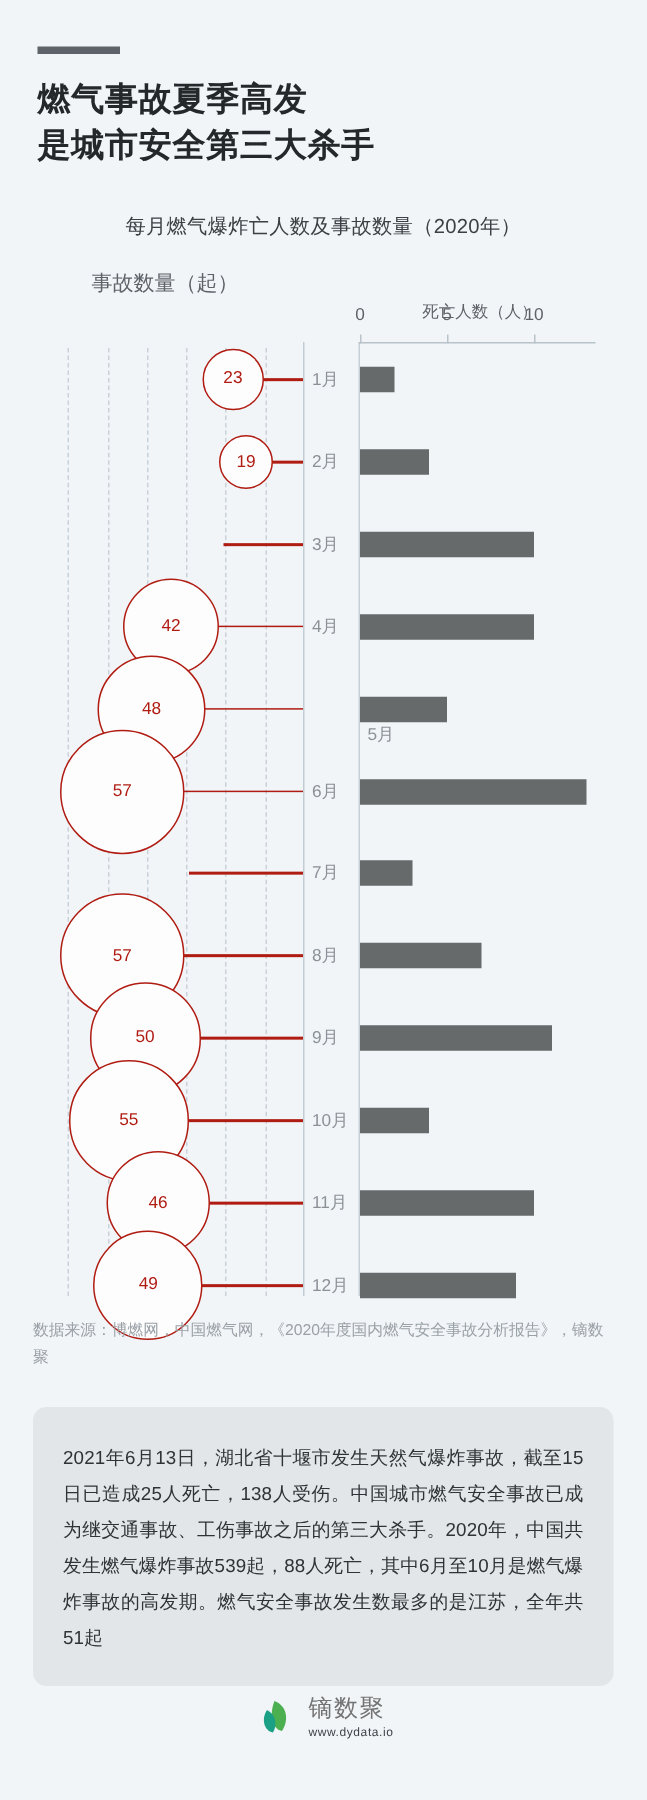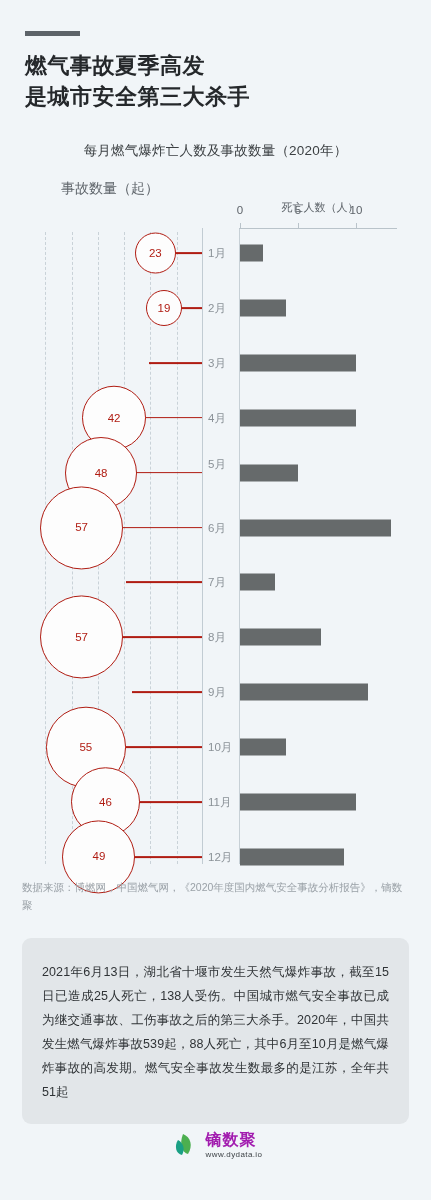--- a/index.html
+++ b/index.html
@@ -193,22 +193,22 @@
     width: 431px;
     display: flex;
     align-items: center;
     justify-content: center;
     gap: 7px;
   }
   .logo-mark { width: 30px; height: 30px; flex: none; }
   .logo-text { display: flex; flex-direction: column; line-height: 1; }
   .logo-name {
     font-size: 16px;
-    font-weight: bold;
-    color: #a21caf;
+    font-weight: normal;
+    color: #737373;
     letter-spacing: 1px;
   }
   .logo-url {
     font-size: 8px;
     color: #3d4246;
     letter-spacing: 0.4px;
     margin-top: 3px;
   }
 </style>
 </head>
@@ -248,34 +248,35 @@
     <div class="bar" style="top: 307.9px; width: 46.4px; background: rgb(102, 106, 107);"></div>
     <div class="leader" style="left: 149px; top: 362.8px; width: 53px;"></div>
     <div class="month-label" style="top: 362.8px;">3月</div>
     <div class="bar" style="top: 362.8px; width: 116px; background: rgb(102, 106, 107);"></div>
     <div class="leader" style="left: 144.35px; top: 417.7px; width: 57.65px;"></div>
     <div class="circle" style="left: 81.83px; top: 417.7px; width: 62.52px; height: 62.52px;">42</div>
     <div class="month-label" style="top: 417.7px;">4月</div>
     <div class="bar" style="top: 417.7px; width: 116px; background: rgb(102, 106, 107);"></div>
     <div class="leader" style="left: 135.05px; top: 472.6px; width: 66.95px;"></div>
     <div class="circle" style="left: 65.09px; top: 472.6px; width: 69.96px; height: 69.96px;">48</div>
-    <div class="month-label" style="top: 464px;">5月</div>
+    <div class="month-label" style="top: 490px; margin-left: 37px;">5月</div>
     <div class="bar" style="top: 472.6px; width: 58px; background: rgb(102, 106, 107);"></div>
     <div class="leader" style="left: 121.1px; top: 527.5px; width: 80.9px;"></div>
     <div class="circle" style="left: 39.98px; top: 527.5px; width: 81.12px; height: 81.12px;">57</div>
     <div class="month-label" style="top: 527.5px;">6月</div>
     <div class="bar" style="top: 527.5px; width: 150.8px; background: rgb(102, 106, 107);"></div>
     <div class="leader" style="left: 125.75px; top: 582.4px; width: 76.25px;"></div>
     <div class="month-label" style="top: 582.4px;">7月</div>
     <div class="bar" style="top: 582.4px; width: 34.8px; background: rgb(102, 106, 107);"></div>
     <div class="leader" style="left: 121.1px; top: 637.3px; width: 80.9px;"></div>
     <div class="circle" style="left: 39.98px; top: 637.3px; width: 81.12px; height: 81.12px;">57</div>
     <div class="month-label" style="top: 637.3px;">8月</div>
     <div class="bar" style="top: 637.3px; width: 81.2px; background: rgb(102, 106, 107);"></div>
     <div class="leader" style="left: 131.95px; top: 692.2px; width: 70.05px;"></div>
+    <div class="circle" style="left: 59.51px; top: 692.2px; width: 72.44px; height: 72.44px;">50</div>
     <div class="month-label" style="top: 692.2px;">9月</div>
     <div class="bar" style="top: 692.2px; width: 127.6px; background: rgb(102, 106, 107);"></div>
     <div class="leader" style="left: 124.2px; top: 747.1px; width: 77.8px;"></div>
     <div class="circle" style="left: 45.56px; top: 747.1px; width: 78.64px; height: 78.64px;">55</div>
     <div class="month-label" style="top: 747.1px;">10月</div>
     <div class="bar" style="top: 747.1px; width: 46.4px; background: rgb(102, 106, 107);"></div>
     <div class="leader" style="left: 138.15px; top: 802px; width: 63.85px;"></div>
     <div class="circle" style="left: 70.67px; top: 802px; width: 67.48px; height: 67.48px; text-align: center;">46</div>
     <div class="month-label" style="top: 802px;">11月</div>
     <div class="bar" style="top: 802px; width: 116px; background: rgb(102, 106, 107);"></div>

